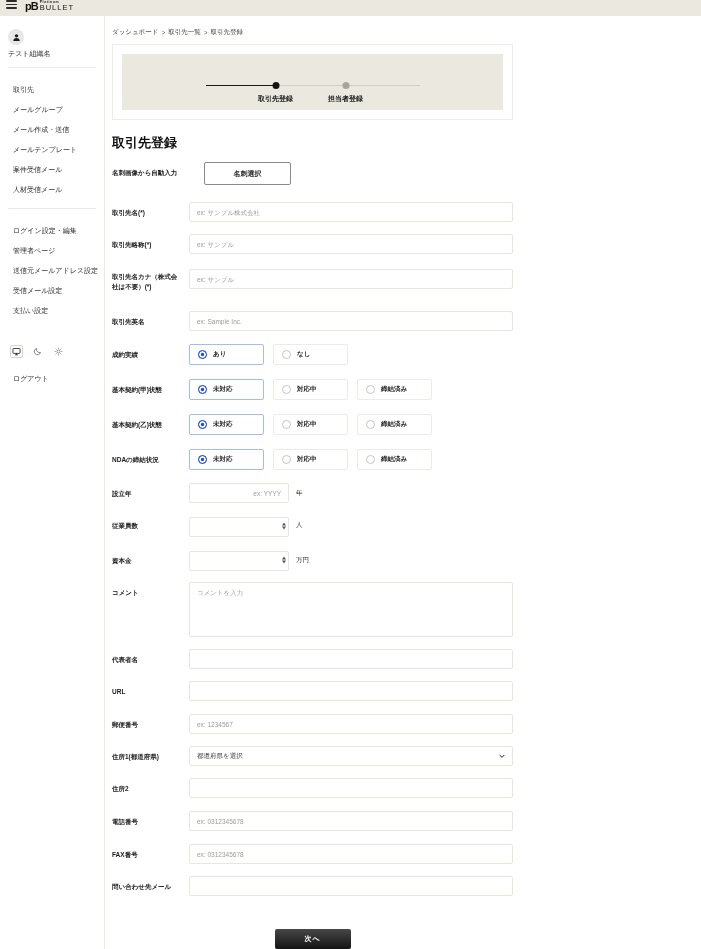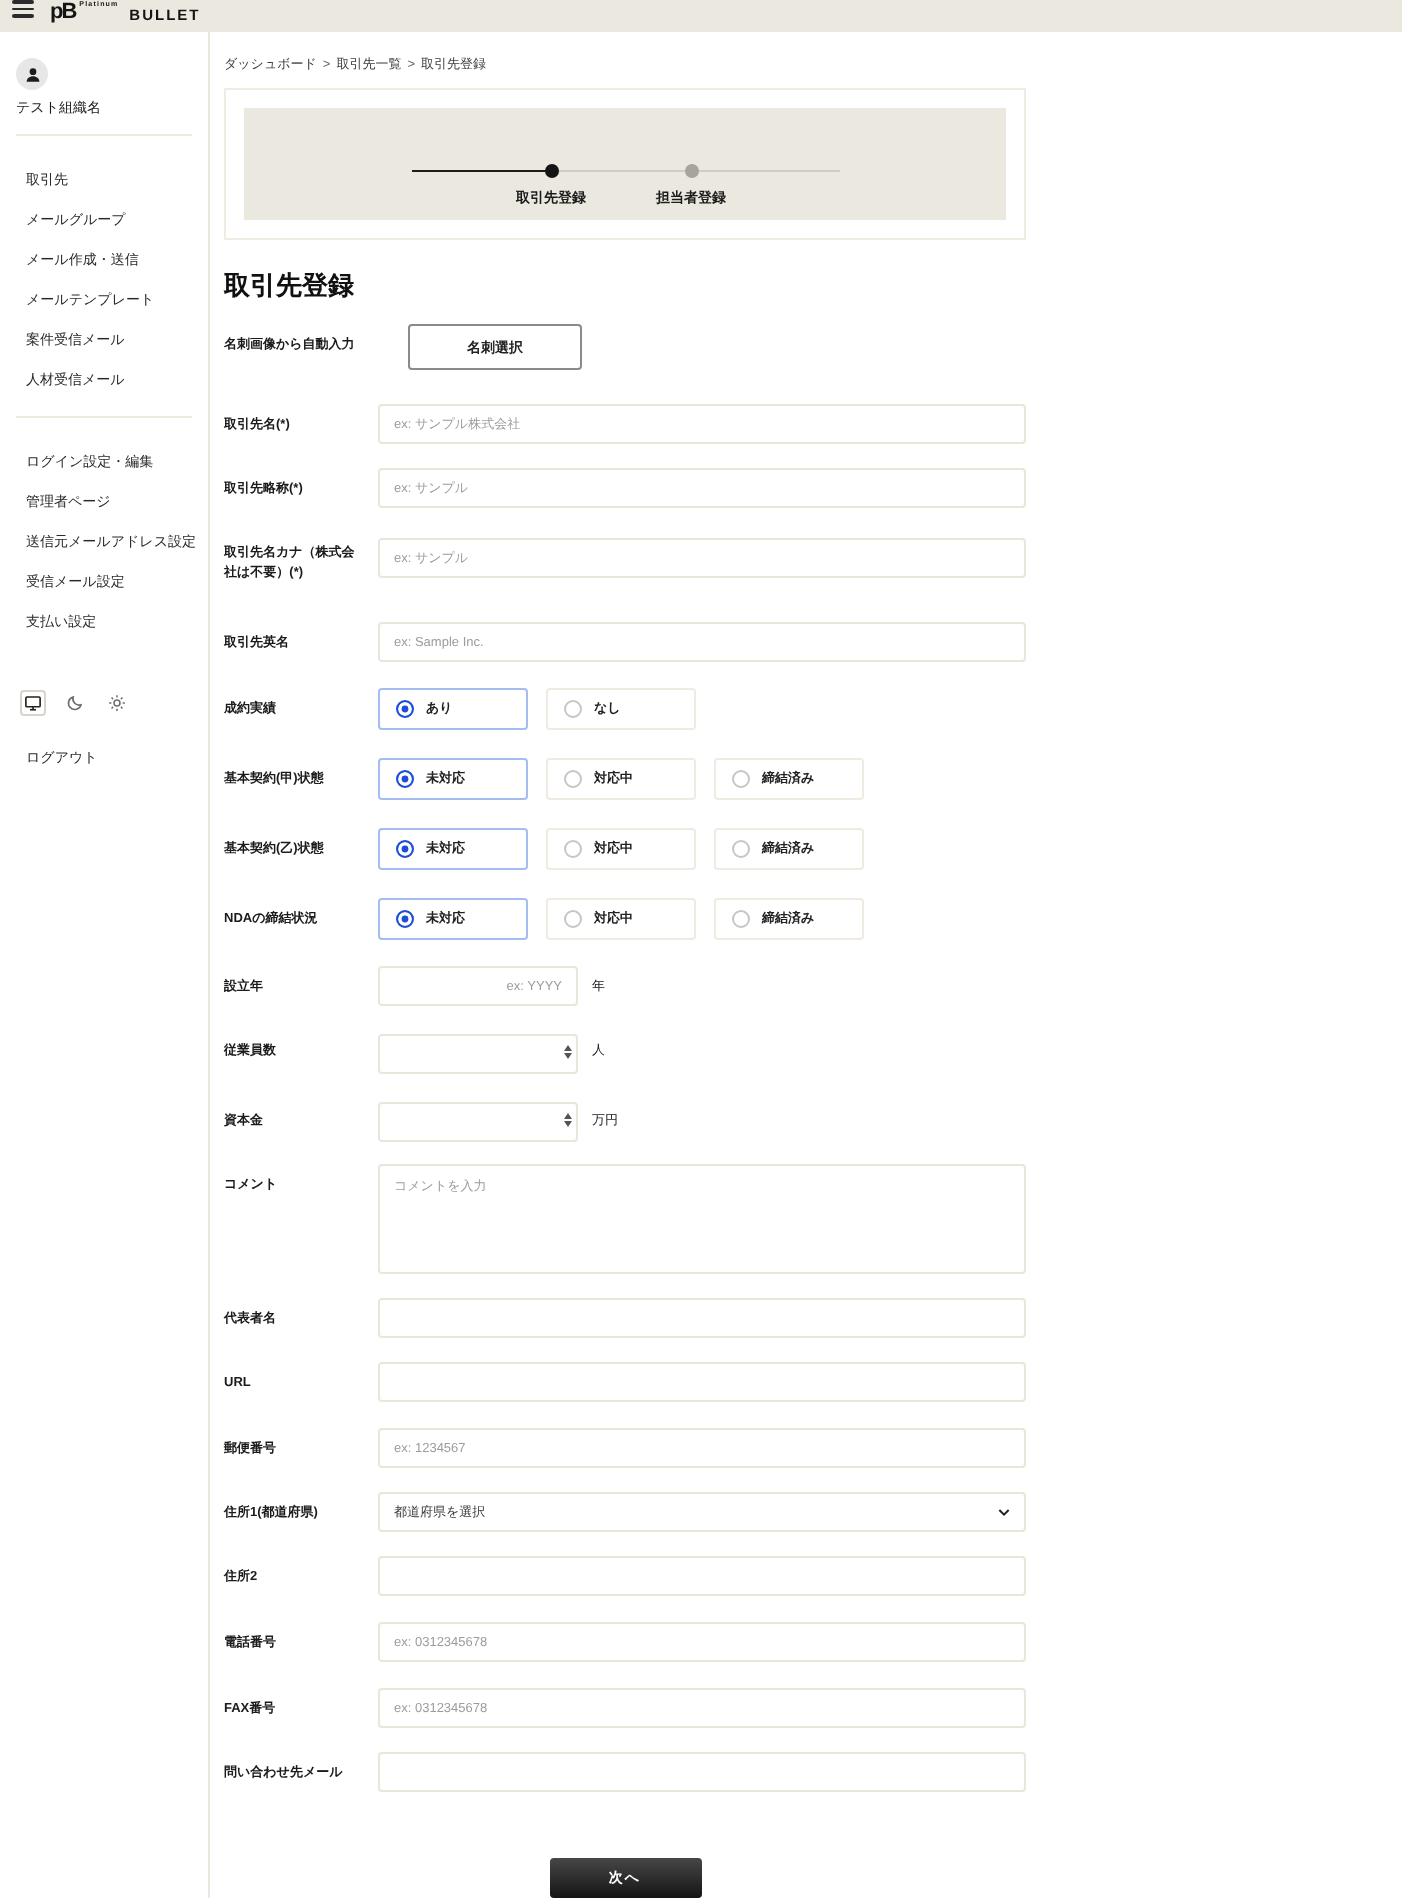--- a/index.html
+++ b/index.html
@@ -14,21 +14,21 @@
     font-family:"Liberation Sans","DejaVu Sans",sans-serif;
   }
   
   .header{height:16px;background:var(--beige);display:flex;align-items:flex-start;gap:8px;padding:0 0 0 6px;}
   .hamburger{display:flex;flex-direction:column;gap:2px;width:11px;cursor:pointer;}
   .hamburger span{display:block;height:1.6px;background:#2b2b2b;border-radius:1px;}
   .logo{display:flex;align-items:center;gap:2px;}
   .logo-mark{font-weight:900;font-size:11px;letter-spacing:-1px;color:#141414;}
   .logo-text{display:flex;flex-direction:column;line-height:1;}
   .logo-small{font-size:3.5px;font-weight:bold;letter-spacing:.6px;color:#141414;}
-  .logo-main{font-size:7.5px;font-weight:700;letter-spacing:1px;color:#141414;margin-left:25px;}
+  .logo-main{font-size:7.5px;font-weight:400;letter-spacing:1px;color:#141414;}
   
   .layout{display:flex;height:933px;}
   .sidebar{width:105px;min-width:105px;border-right:1px solid #ece8df;padding-top:13px;}
   .main{flex:1;padding:12px 12px 0 7px;overflow:hidden;}
   
   .avatar{width:16px;height:16px;border-radius:50%;background:#e7e7e7;margin-left:8px;display:flex;align-items:center;justify-content:center;}
   .org-name{font-size:7px;margin:4px 0 0 8px;color:#1c1c1c;}
   .side-divider{border:none;border-top:1px solid #eceadf;margin:8px 8px 0 8px;}
   .nav-group{margin-top:12px;}
   .nav-item{height:20px;display:flex;align-items:center;padding-left:13px;font-size:7px;color:#2a2a2a;cursor:pointer;white-space:nowrap;}

